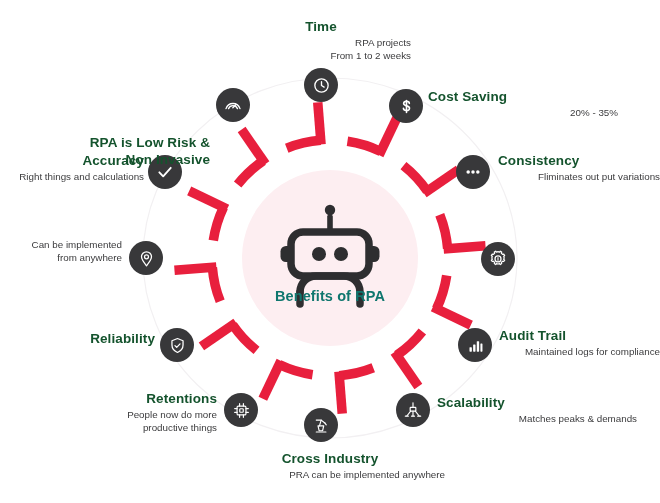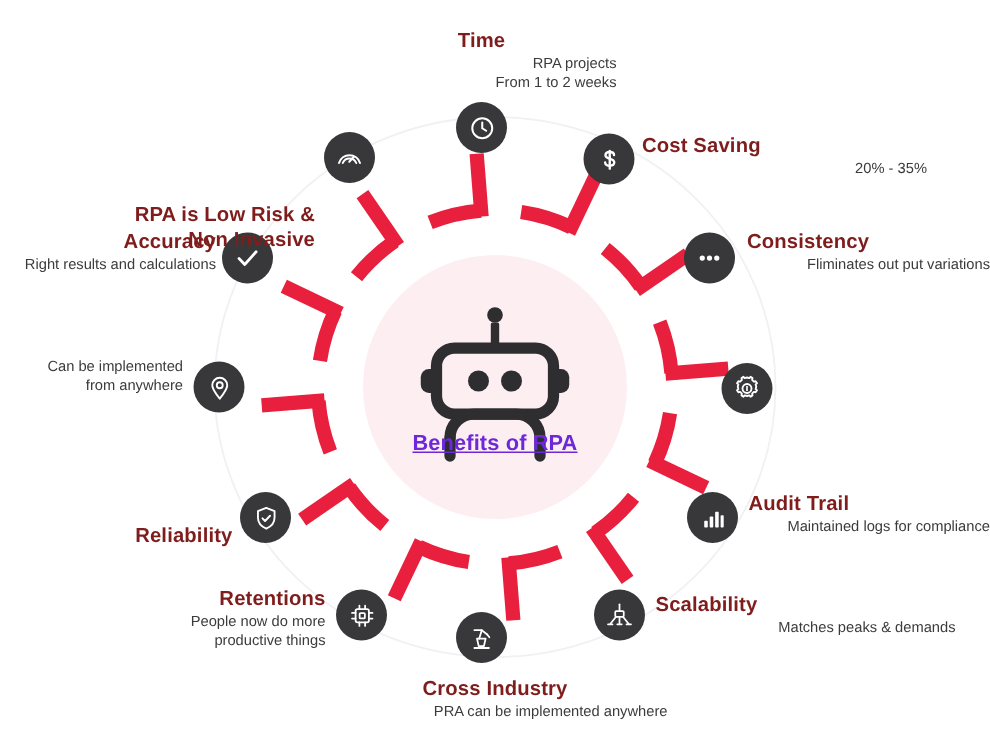--- a/index.html
+++ b/index.html
@@ -31,36 +31,35 @@
 
   
   .hub-caption {
     position: absolute;
     left: 0;
     width: 660px;
     top: 288px;
     text-align: center;
     font-size: 14.5px;
     font-weight: bold;
-    color: #6d28d9;
+    color: #0f766e;
     letter-spacing: 0.1px;
     pointer-events: none;
-    text-decoration: underline;
   }
 
   
   .node-label {
     position: absolute;
     line-height: 1.28;
   }
   .node-label .ttl {
     display: block;
     font-size: 13.5px;
     font-weight: bold;
-    color: #7f1d1d;
+    color: #14532d;
     letter-spacing: 0.1px;
     white-space: pre-line;
   }
   .node-label .sub {
     display: block;
     font-size: 9.8px;
     color: #3b3b3d;
     margin-top: 2px;
     white-space: pre-line;
     text-align: right;
@@ -226,21 +225,21 @@
 productive things</span>
   </div>
   <div class="icon-badge" style="left:224px; top:393px;">
     <svg width="19" height="19" viewBox="0 0 24 24" fill="none" stroke="#ffffff" stroke-width="1.5" stroke-linecap="round">
       <rect x="6.4" y="6.4" width="11.2" height="11.2" rx="1.6"></rect>
       <rect x="9.8" y="9.8" width="4.4" height="4.4" rx="0.8"></rect>
       <path d="M9.6 3.4v3M14.4 3.4v3M9.6 17.6v3M14.4 17.6v3M3.4 9.6h3M3.4 14.4h3M17.6 9.6h3M17.6 14.4h3"></path>
     </svg>
   </div>
 
-  <div class="node-label align-right" style="left:38px; top:348px; width:117px;">
+  <div class="node-label align-right" style="left:38px; top:330px; width:117px;">
     <span class="ttl">Reliability</span>
   </div>
   <div class="icon-badge" style="left:160px; top:328px;">
     <svg width="19" height="19" viewBox="0 0 24 24" fill="none" stroke="#ffffff" stroke-width="1.6" stroke-linecap="round" stroke-linejoin="round">
       <path d="M12 3.2l7 2.8v5.4c0 4.2-2.9 7.6-7 9.4-4.1-1.8-7-5.2-7-9.4V6z"></path>
       <path d="M8.8 12.1l2.2 2.2 4.2-4.4"></path>
     </svg>
   </div>
 
   <div class="node-label align-right" style="left:8px; top:237px; width:114px;">
@@ -249,21 +248,21 @@
   </div>
   <div class="icon-badge" style="left:129px; top:241px;">
     <svg width="19" height="19" viewBox="0 0 24 24" fill="none" stroke="#ffffff" stroke-width="1.6" stroke-linecap="round" stroke-linejoin="round">
       <path d="M12 21.2c4.2-5.2 6.3-8.7 6.3-11.3A6.3 6.3 0 0 0 5.7 9.9c0 2.6 2.1 6.1 6.3 11.3z"></path>
       <circle cx="12" cy="9.9" r="2.5"></circle>
     </svg>
   </div>
 
   <div class="node-label align-right" style="left:4px; top:152px; width:140px;">
     <span class="ttl">Accuracy</span>
-    <span class="sub">Right results and calculations</span>
+    <span class="sub">Right things and calculations</span>
   </div>
   <div class="icon-badge" style="left:148px; top:155px;">
     <svg width="20" height="20" viewBox="0 0 24 24" fill="none" stroke="#ffffff" stroke-width="2.2" stroke-linecap="round" stroke-linejoin="round">
       <path d="M5.2 12.4l4.6 4.8L18.9 7"></path>
     </svg>
   </div>
 
   <div class="node-label align-right" style="left:48px; top:90px; width:162px;margin-top:44px;">
     <span class="ttl">RPA is Low Risk &amp;
 Non Invasive</span>

